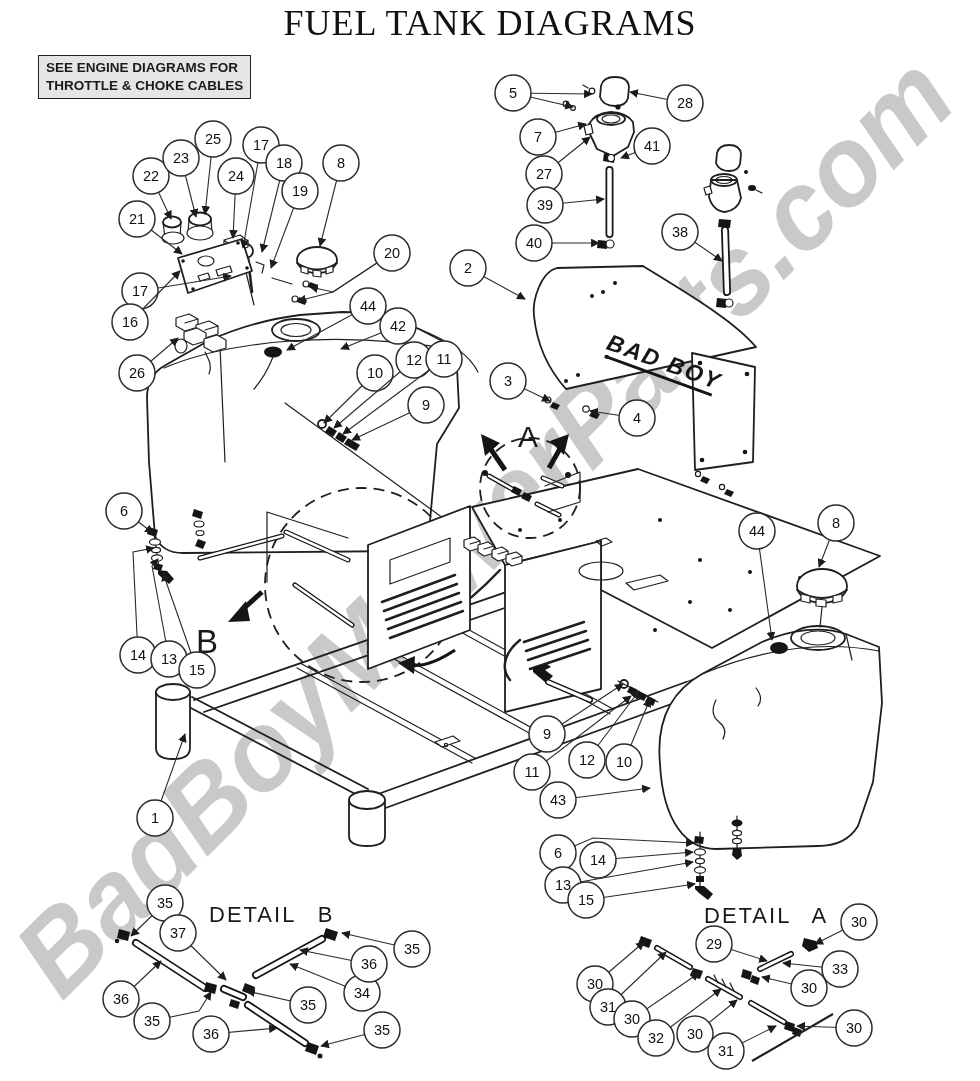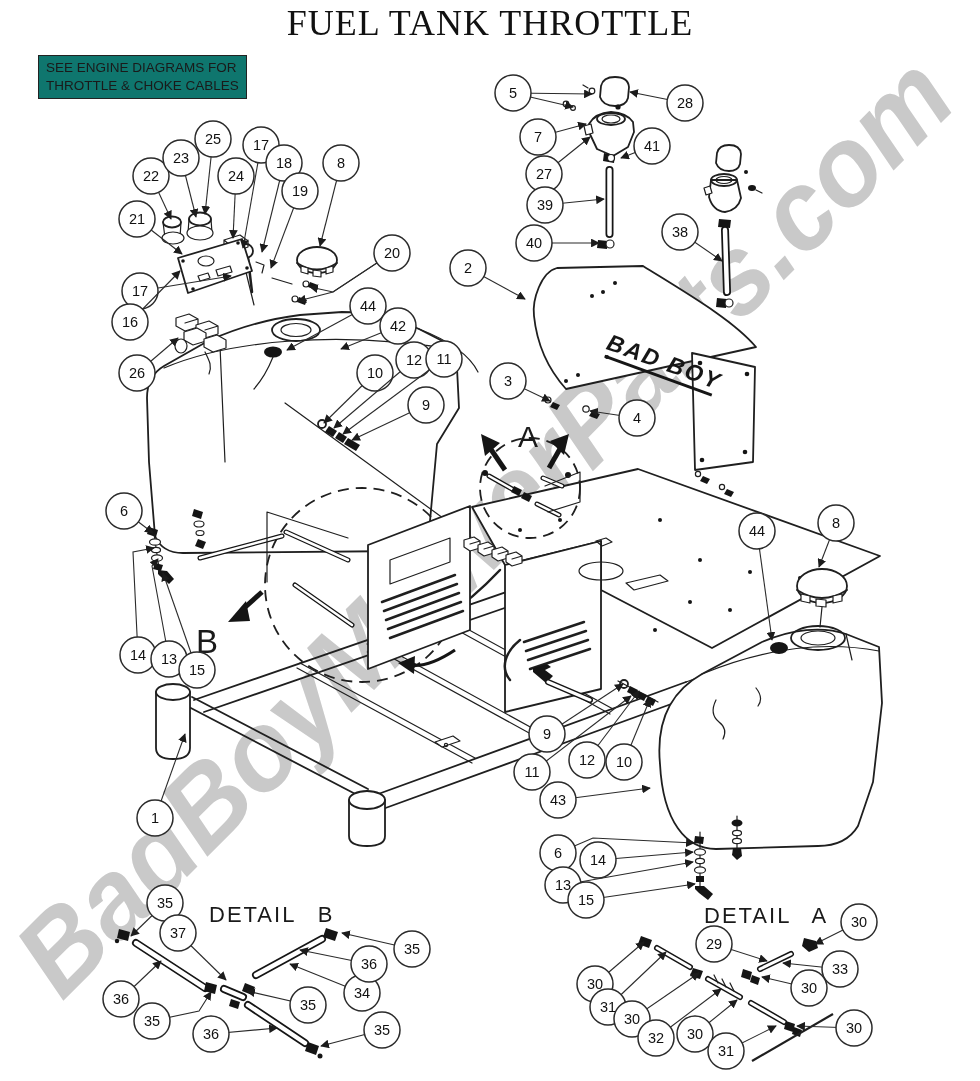--- a/index.html
+++ b/index.html
@@ -1,22 +1,22 @@
 <!DOCTYPE html>
 <html><head>
 <meta charset="utf-8">
 <style>
   html,body{margin:0;padding:0;background:#fff;}
   .page{position:relative;width:980px;height:1081px;background:#fff;overflow:hidden;
         font-family:"Liberation Sans",sans-serif;}
   .title{position:absolute;top:2px;left:0;width:100%;text-align:center;margin:0;
          font-family:"Liberation Serif",serif;font-weight:400;font-size:36px;
          letter-spacing:1px;color:#111;}
-  .note-box{position:absolute;top:55px;left:38px;border:1.5px solid #222;background:#0f766e;
-            padding:3px 7px;font-size:13.5px;line-height:1.35;color:#1a1a1a;white-space:nowrap;}
+  .note-box{position:absolute;top:55px;left:38px;border:1.5px solid #222;background:#e5e5e5;
+            padding:3px 7px;font-size:13.5px;line-height:1.35;color:#1a1a1a;white-space:nowrap;font-weight:bold;}
   svg{position:absolute;top:0;left:0;}
   
   .s18{stroke:#1f1f1f;stroke-width:1.8;fill:none;stroke-linejoin:round;stroke-linecap:round}
   .s18w{stroke:#1f1f1f;stroke-width:1.8;fill:#fff;stroke-linejoin:round;stroke-linecap:round}
   .s12{stroke:#1f1f1f;stroke-width:1.2;fill:none;stroke-linejoin:round;stroke-linecap:round}
   .s12w{stroke:#1f1f1f;stroke-width:1.2;fill:#fff;stroke-linejoin:round;stroke-linecap:round}
   .s25{stroke:#1f1f1f;stroke-width:2.5;fill:none;stroke-linecap:round}
   .blk{fill:#151515;stroke:none}
   .tb8{stroke:#151515;stroke-width:8;stroke-linecap:round;fill:none}
   .tw45{stroke:#fff;stroke-width:4.5;stroke-linecap:round;fill:none}
@@ -30,21 +30,21 @@
   .balloon-num{font:14.5px "Liberation Sans",sans-serif;fill:#111;text-anchor:middle}
   .view-letter{font:30px "Liberation Sans",sans-serif;fill:#1a1a1a;text-anchor:middle}
   .detail-label{font:22px "Liberation Sans",sans-serif;fill:#1a1a1a;word-spacing:14px;letter-spacing:2px}
   .wm{font:bold italic 112px "Liberation Sans",sans-serif;fill:#c9c9c9}
   .logo{font:bold italic 23px "Liberation Sans",sans-serif;fill:#161616;letter-spacing:2px}
 </style>
 </head>
 <body>
 
 <div class="page">
-  <h1 class="title">FUEL TANK THROTTLE</h1>
+  <h1 class="title">FUEL TANK DIAGRAMS</h1>
   <div class="note-box">
     <div>SEE ENGINE DIAGRAMS FOR</div>
     <div>THROTTLE &amp; CHOKE CABLES</div>
   </div>
 
   <svg width="980" height="1081" viewBox="0 0 980 1081">
     <defs>
       <marker id="arrow" viewBox="0 0 10 10" refX="9" refY="5" markerWidth="8" markerHeight="8" orient="auto">
         <path d="M0,0 L10,5 L0,10 Z" fill="#1c1c1c"></path>
       </marker>

